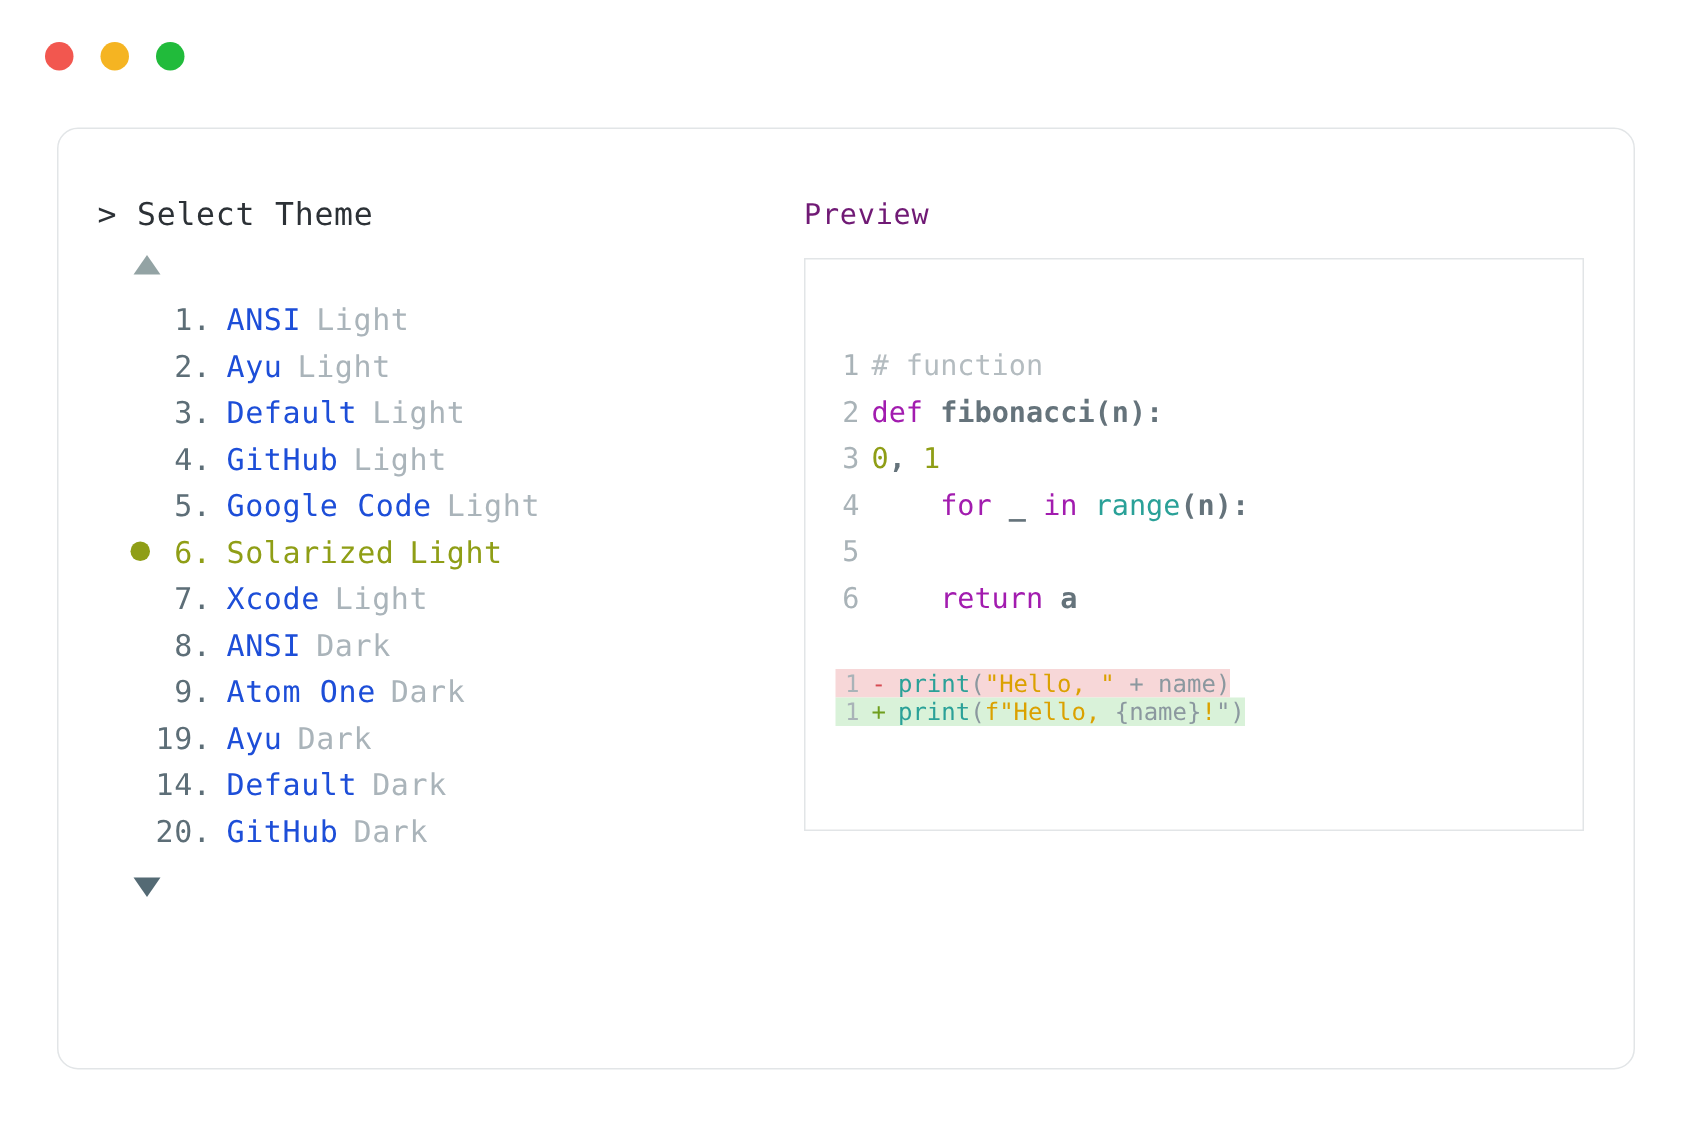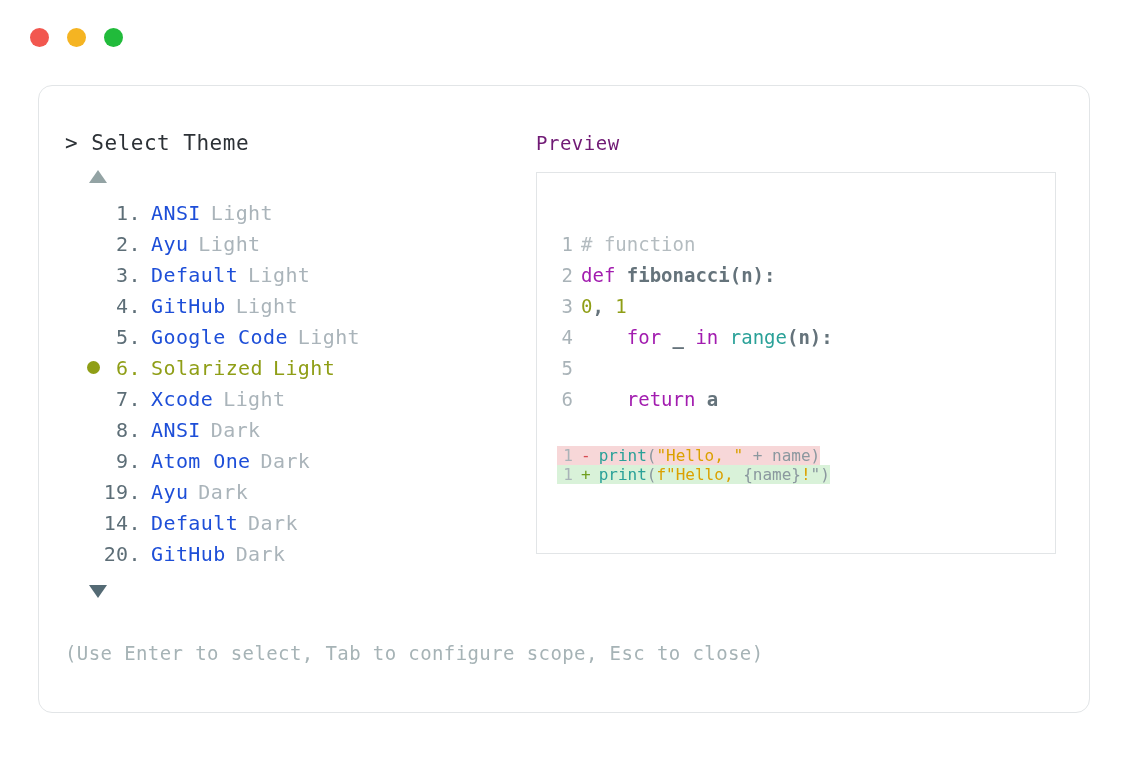--- a/index.html
+++ b/index.html
@@ -258,16 +258,15 @@
           <div class="code-spacer"></div>
           <div class="diff-wrap">
               <div class="diff-del"><div class="diff-line"><span class="ln">1</span><span class="marker-del">-</span><span class="tok-func">print</span><span class="tok-punc">(</span><span class="tok-string">"Hello, "</span><span class="tok-punc"> + name)</span></div></div>
               <div class="diff-add"><div class="diff-line"><span class="ln">1</span><span class="marker-add">+</span><span class="tok-func">print</span><span class="tok-punc">(</span><span class="tok-string">f"Hello, </span><span class="tok-punc">{name}</span><span class="tok-string">!</span><span class="tok-punc">")</span></div></div>
             </div>
         </div>
       </div>
 
     </div>
 
-    <div class="hint">(Use Enter to select, Tab to configure scope, Esc to close)</div>
   </div>
 
 </div>
 
 </body></html>

